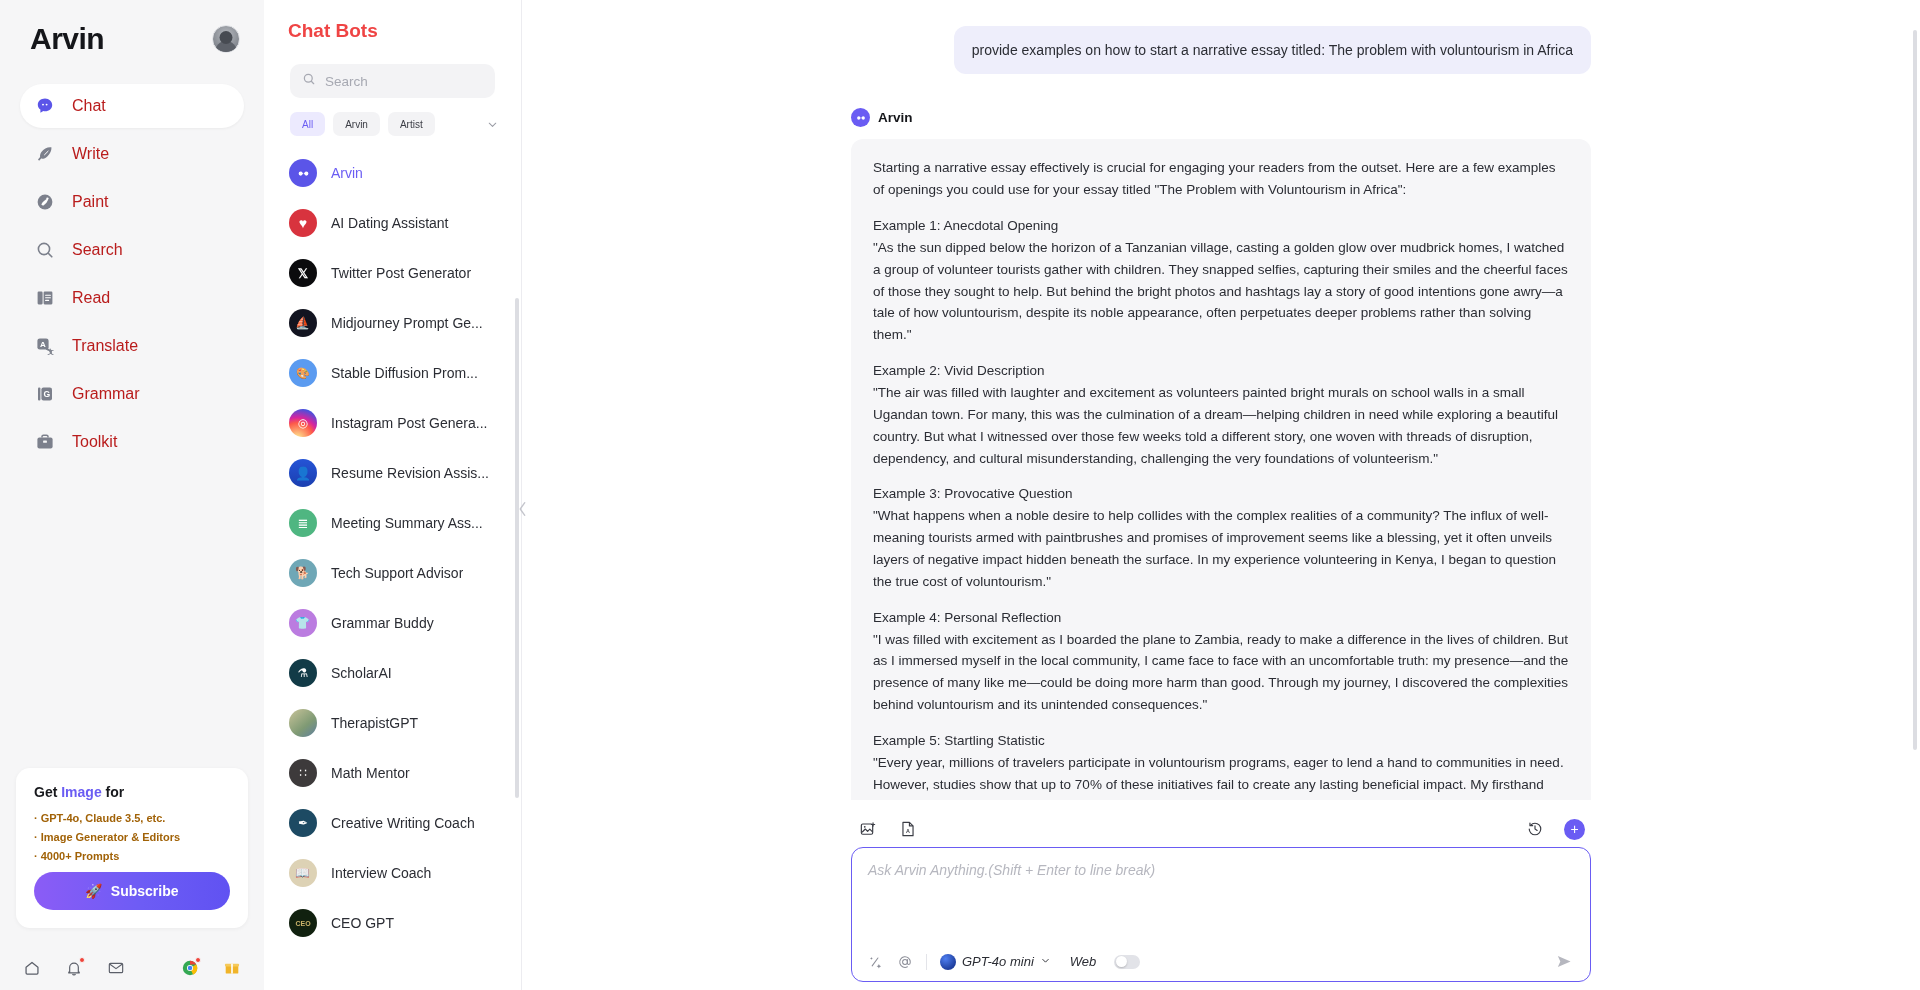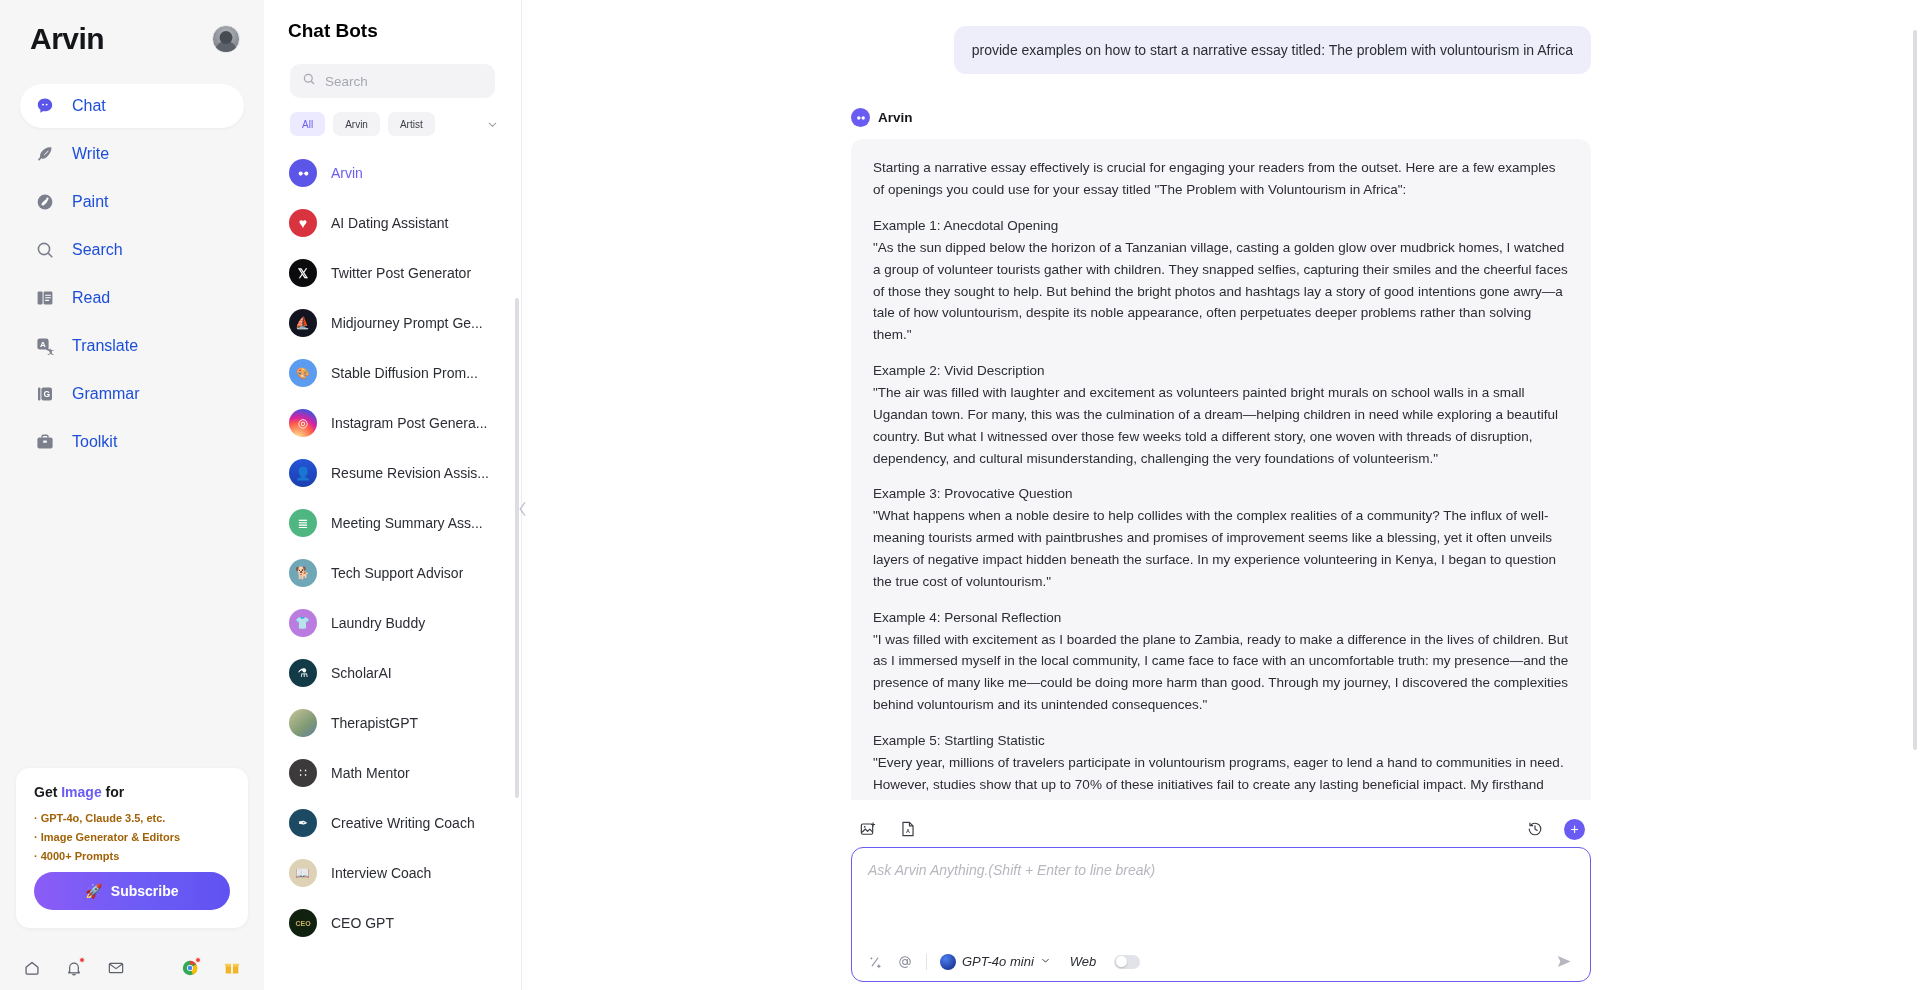--- a/index.html
+++ b/index.html
@@ -34,21 +34,21 @@
   }
   .avatar::before{
     content:""; position:absolute; left:50%; top:18%; transform:translateX(-50%);
     width:13px; height:13px; border-radius:50%; background:#474b52; z-index:2;
   }
 
   .navlist { margin-top: 28px; padding: 0 20px; display: flex; flex-direction: column; gap: 4px; }
   .navitem {
     display: flex; align-items: center; gap: 16px;
     height: 44px; padding: 0 14px; border-radius: 22px;
-    color: #1d4ed8; font-size: 16px; cursor: pointer;
+    color: #b91c1c; font-size: 16px; cursor: pointer;
   }
   .navitem.active { background: #ffffff; box-shadow: 0 1px 3px rgba(0,0,0,.05); }
   .navicon { width: 22px; height: 22px; display: flex; align-items: center; justify-content: center; flex: 0 0 22px; }
   .navicon svg { display: block; }
 
   .promo {
     position: absolute; left: 16px; right: 16px; bottom: 62px;
     background: #ffffff; border-radius: 14px; padding: 16px 18px 18px 18px;
     box-shadow: 0 1px 4px rgba(0,0,0,.05);
   }
@@ -69,21 +69,21 @@
   .dockbar .spacer { flex: 1; }
   .dockicon { width: 20px; height: 20px; position: relative; cursor: pointer; display:flex; align-items:center; justify-content:center;}
   .reddot { position: absolute; top: -1px; right: -1px; width: 6px; height: 6px; border-radius: 50%; background: #f0443a; border:1px solid #f6f6f7;}
 
   
   .botpanel {
     width: 258px; flex: 0 0 258px; height: 990px;
     background: #ffffff; border-right: 1px solid #ececf0;
     display: flex; flex-direction: column; position: relative;
   }
-  .bp-title { font-size: 19px; font-weight: 700; color: #000000; padding: 20px 0 0 24px; }
+  .bp-title { font-size: 19px; font-weight: 700; color: #ef4444; padding: 20px 0 0 24px; }
   .searchbox {
     margin: 22px 26px 0 26px; height: 34px; border-radius: 10px; background: #f3f3f5;
     display: flex; align-items: center; gap: 9px; padding: 0 12px;
   }
   .searchbox input {
     border: none; outline: none; background: transparent; font-size: 13.5px;
     color: #3b3d45; width: 100%; font-family: "Liberation Sans", sans-serif;
   }
   .searchbox input::placeholder { color: #a7a9b2; }
   .chips { display: flex; align-items: center; gap: 8px; padding: 14px 18px 0 26px; }
@@ -405,21 +405,21 @@
       <div class="botitem">
         <span class="botav" style="background:#4fb681;font-size:13px">≣</span>
         <span class="botname">Meeting Summary Ass...</span>
       </div>
       <div class="botitem">
         <span class="botav" style="background:#6fa7b6;font-size:12px">🐕</span>
         <span class="botname">Tech Support Advisor</span>
       </div>
       <div class="botitem">
         <span class="botav" style="background:#bb7ce0;font-size:12px">👕</span>
-        <span class="botname">Laundry Buddy</span>
+        <span class="botname">Grammar Buddy</span>
       </div>
       <div class="botitem">
         <span class="botav" style="background:#123b47;font-size:12px">⚗</span>
         <span class="botname">ScholarAI</span>
       </div>
       <div class="botitem">
         <span class="botav" style="background:linear-gradient(140deg,#c9c49a,#7f9a74 60%,#5f7fa0)"></span>
         <span class="botname">TherapistGPT</span>
       </div>
       <div class="botitem">

